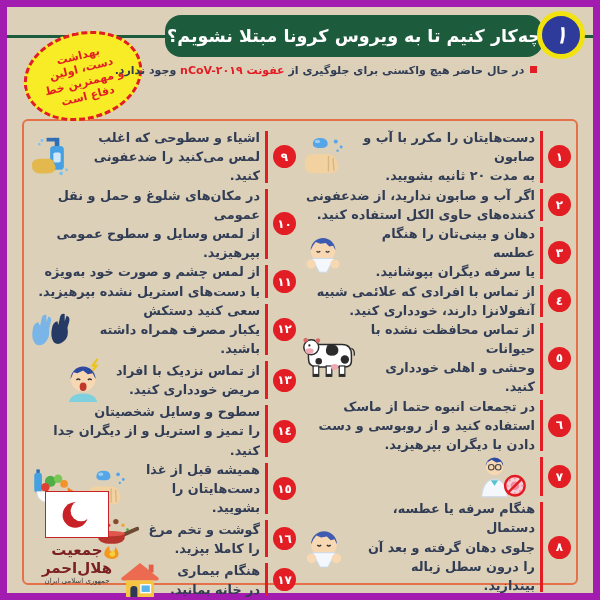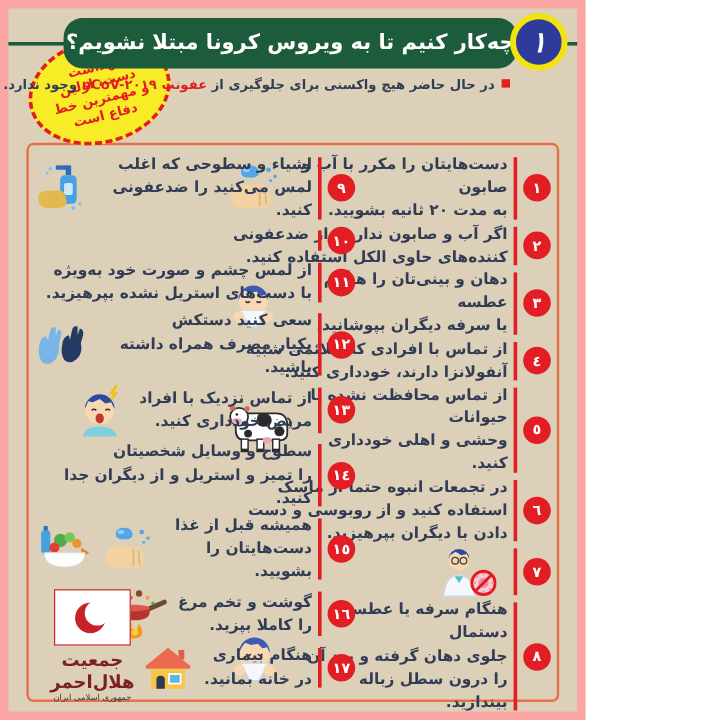--- a/index.html
+++ b/index.html
@@ -1,16 +1,16 @@
 <!DOCTYPE html>
 <html lang="fa"><head>
 <meta charset="utf-8">
 <style>
   html,body{margin:0;padding:0;}
-  .page{position:relative;width:488px;height:600px;background:#fca5a5;overflow:hidden;
+  .page{position:relative;width:600px;height:600px;background:#a21caf;overflow:hidden;
         font-family:"DejaVu Sans",sans-serif;}
   .poster{position:absolute;inset:7px;background:#dcd0b8;direction:rtl;}
   .hline{position:absolute;top:28px;left:0;right:0;height:3px;background:#1c5b3c;z-index:1;}
   .header{position:absolute;top:8px;right:50px;width:378px;height:42px;background:#1c5b3c;
           border-radius:16px;color:#fff;font-size:17.5px;font-weight:bold;display:flex;
           align-items:center;justify-content:center;z-index:3;white-space:nowrap;}
   .badge{position:absolute;top:4px;right:8px;width:48px;height:48px;box-sizing:border-box;
          border-radius:50%;background:#2e3b9a;border:5px solid #f2e30e;color:#fff;
          font-size:24px;font-weight:bold;font-style:italic;display:flex;align-items:center;
          justify-content:center;z-index:4;}
@@ -270,20 +270,22 @@
 لمس می‌کنید را ضدعفونی کنید.</span>
           <span class="icon">
               <svg class="ig" width="44" height="42">
                 <use href="#i-sanitize"></use>
               </svg>
             </span>
         </div>
         <div class="row">
           <span class="numchip">۱۰</span>
           <span class="vbar"></span>
+          <span class="itext">در مکان‌های شلوغ و حمل و نقل عمومی
+از لمس وسایل و سطوح عمومی بپرهیزید.</span>
         </div>
         <div class="row">
           <span class="numchip">۱۱</span>
           <span class="vbar"></span>
           <span class="itext">از لمس چشم و صورت خود به‌ویژه
 با دست‌های استریل نشده بپرهیزید.</span>
         </div>
         <div class="row">
           <span class="numchip">۱۲</span>
           <span class="vbar"></span>

